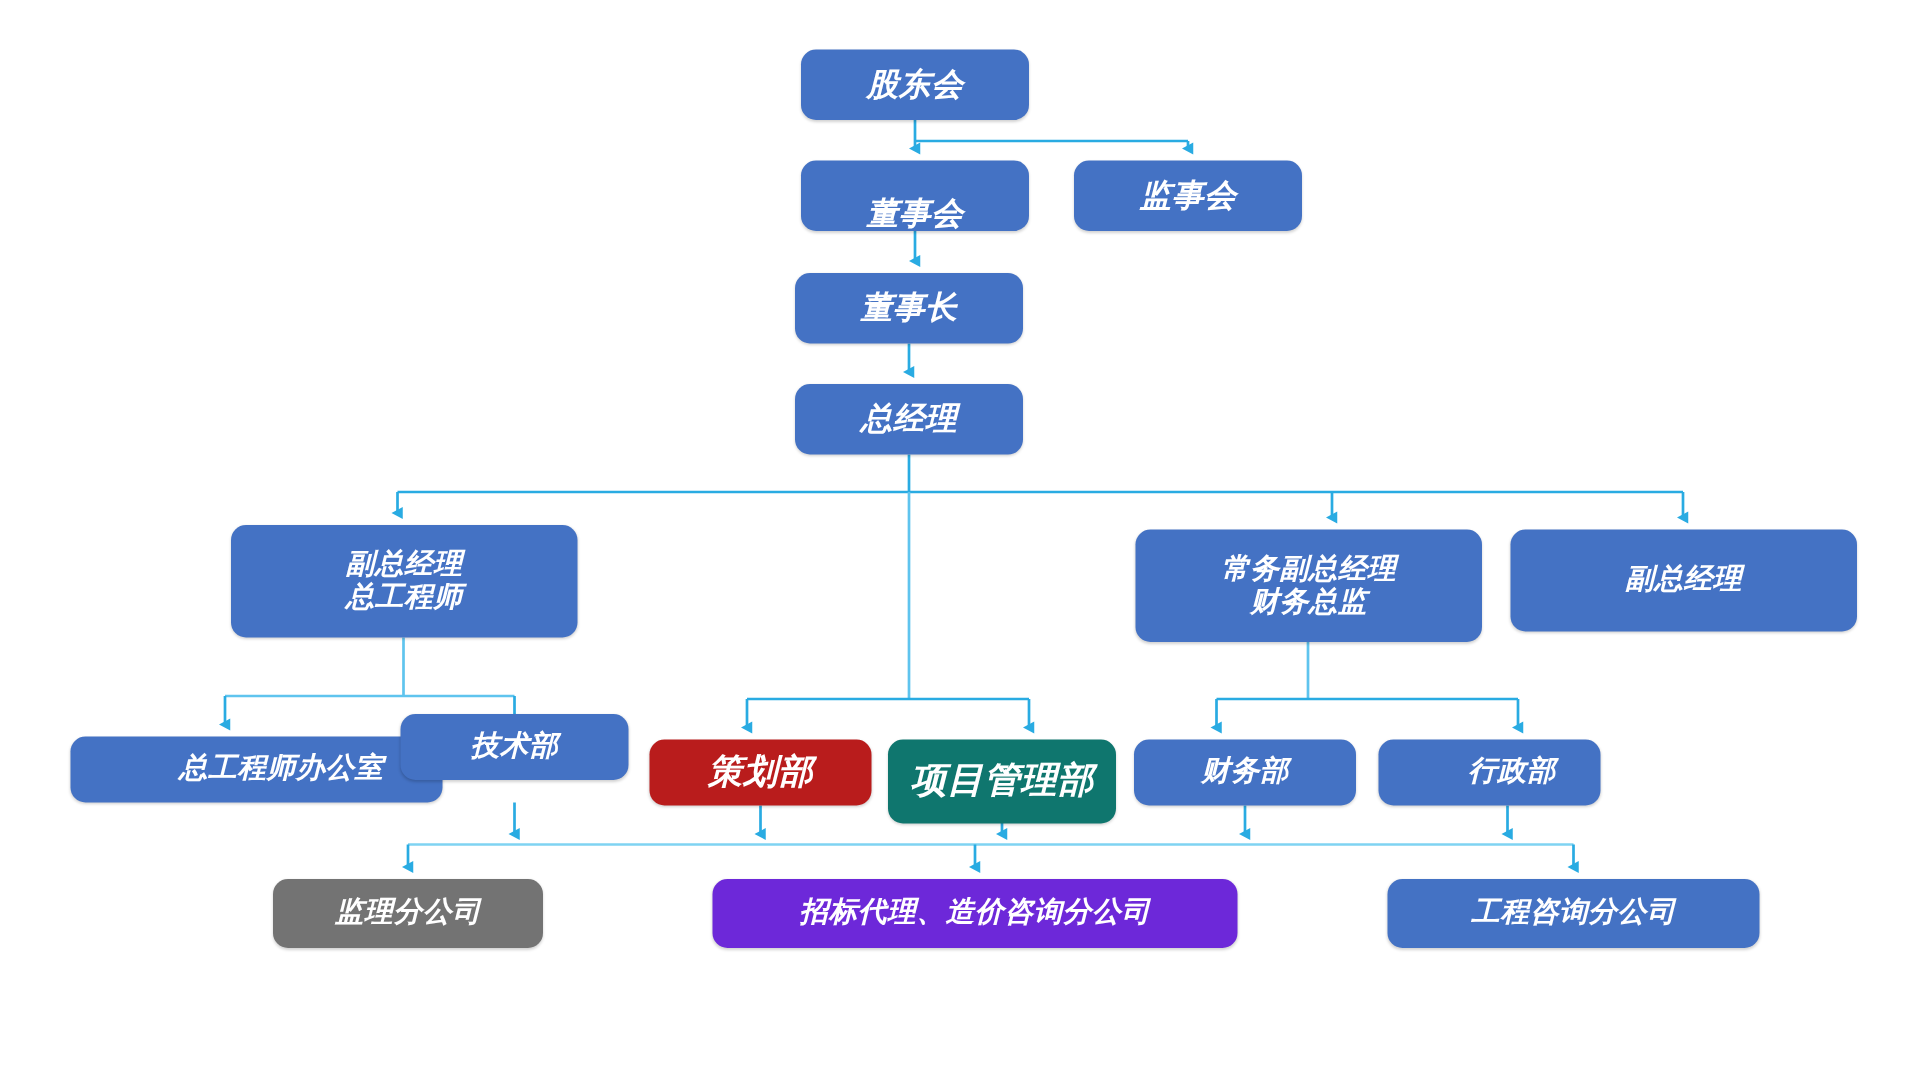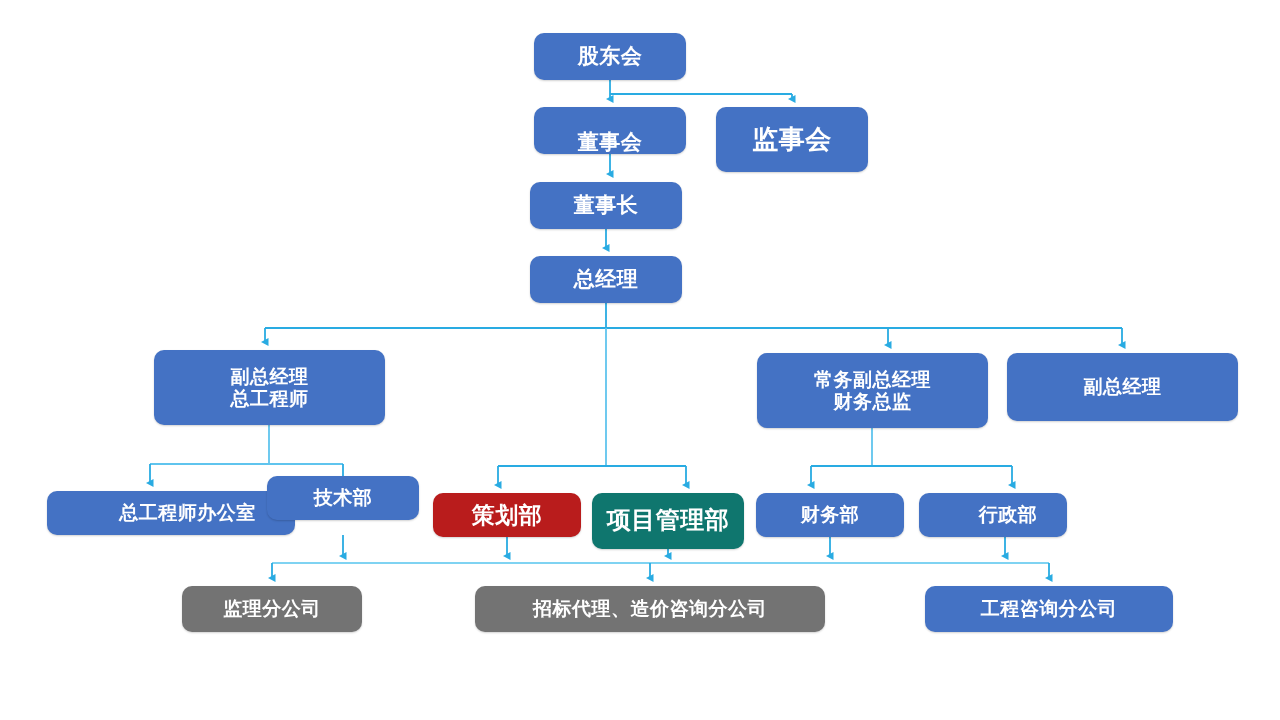--- a/index.html
+++ b/index.html
@@ -47,21 +47,21 @@
     z-index: 2;
   }
   .node-label {
     display: block;
     white-space: pre-line;
   }
 </style>
 </head>
 <body>
 
-<div id="org-chart-root" style="background: rgb(255, 255, 255);">
+<div id="org-chart-root" style="background: rgb(255, 255, 255); font-style: italic;">
 
   <svg id="connector-layer" width="1280" height="720" viewBox="0 0 1280 720" xmlns="http://www.w3.org/2000/svg">
     <defs>
       <marker id="arrow" markerWidth="9" markerHeight="9" refX="4.5" refY="4" orient="auto" markerUnits="userSpaceOnUse">
         <path d="M0.5,0.5 L8.5,0.5 L4.5,8 Z" fill="#29ABE2"></path>
       </marker>
       <marker id="arrow-light" markerWidth="9" markerHeight="9" refX="4.5" refY="4" orient="auto" markerUnits="userSpaceOnUse">
         <path d="M0.5,0.5 L8.5,0.5 L4.5,8 Z" fill="#29ABE2"></path>
       </marker>
     </defs>
@@ -108,32 +108,32 @@
       <path d="M272,563 L272,578" marker-end="url(#arrow)"></path>
       <path d="M650,563 L650,578" marker-end="url(#arrow)"></path>
       <path d="M1049,563 L1049,578" marker-end="url(#arrow)"></path>
 
     </g>
   </svg>
 
   <div id="node-container">
       <div class="node" style="left: 534px; top: 33px; width: 152px; height: 47px; font-size: 21px; background: rgb(68, 114, 196); color: rgb(255, 255, 255);"><span class="node-label">股东会</span></div>
       <div class="node" style="left: 534px; top: 107px; width: 152px; height: 47px; font-size: 21px; background: rgb(68, 114, 196); color: rgb(255, 255, 255); align-items: flex-end;"><span class="node-label">董事会</span></div>
-      <div class="node" style="left: 716px; top: 107px; width: 152px; height: 65px; font-size: 26px; background: rgb(68, 114, 196); color: rgb(255, 255, 255);"><span class="node-label">监事会</span></div>
+      <div class="node" style="left: 716px; top: 107px; width: 152px; height: 47px; font-size: 21px; background: rgb(68, 114, 196); color: rgb(255, 255, 255);"><span class="node-label">监事会</span></div>
       <div class="node" style="left: 530px; top: 182px; width: 152px; height: 47px; font-size: 21px; background: rgb(68, 114, 196); color: rgb(255, 255, 255);"><span class="node-label">董事长</span></div>
       <div class="node" style="left: 530px; top: 256px; width: 152px; height: 47px; font-size: 21px; background: rgb(68, 114, 196); color: rgb(255, 255, 255); border-radius: 10px;"><span class="node-label">总经理</span></div>
       <div class="node" style="left: 154px; top: 350px; width: 231px; height: 75px; font-size: 19px; background: rgb(68, 114, 196); color: rgb(255, 255, 255);"><span class="node-label">副总经理
 总工程师</span></div>
       <div class="node" style="left: 757px; top: 353px; width: 231px; height: 75px; font-size: 19px; background: rgb(68, 114, 196); color: rgb(255, 255, 255);"><span class="node-label">常务副总经理
 财务总监</span></div>
       <div class="node" style="left: 1007px; top: 353px; width: 231px; height: 68px; font-size: 19px; background: rgb(68, 114, 196); color: rgb(255, 255, 255);"><span class="node-label">副总经理</span></div>
       <div class="node" style="left: 47px; top: 491px; width: 248px; height: 44px; font-size: 19px; background: rgb(68, 114, 196); color: rgb(255, 255, 255); padding-left: 39px;"><span class="node-label">总工程师办公室</span></div>
       <div class="node" style="left: 267px; top: 476px; width: 152px; height: 44px; font-size: 19px; background: rgb(68, 114, 196); color: rgb(255, 255, 255);"><span class="node-label">技术部</span></div>
       <div class="node" style="left: 433px; top: 493px; width: 148px; height: 44px; font-size: 23px; background: #b91c1c; color: rgb(255, 255, 255);"><span class="node-label">策划部</span></div>
       <div class="node" style="left: 592px; top: 493px; width: 152px; height: 56px; font-size: 24px; background: #0f766e; color: rgb(255, 255, 255);"><span class="node-label">项目管理部</span></div>
       <div class="node" style="left: 756px; top: 493px; width: 148px; height: 44px; font-size: 19px; background: rgb(68, 114, 196); color: rgb(255, 255, 255);"><span class="node-label">财务部</span></div>
       <div class="node" style="left: 919px; top: 493px; width: 148px; height: 44px; font-size: 19px; background: rgb(68, 114, 196); color: rgb(255, 255, 255); padding-left: 36px;"><span class="node-label">行政部</span></div>
       <div class="node" style="left: 182px; top: 586px; width: 180px; height: 46px; font-size: 19px; background: #737373; color: rgb(255, 255, 255);"><span class="node-label">监理分公司</span></div>
-      <div class="node" style="left: 475px; top: 586px; width: 350px; height: 46px; font-size: 19px; background: #737373; color: rgb(255, 255, 255);"><span class="node-label">招标代理、造价咨询分公司</span></div>
+      <div class="node" style="left: 475px; top: 586px; width: 350px; height: 46px; font-size: 19px; background: #6d28d9; color: rgb(255, 255, 255);"><span class="node-label">招标代理、造价咨询分公司</span></div>
       <div class="node" style="left: 925px; top: 586px; width: 248px; height: 46px; font-size: 19px; background: rgb(68, 114, 196); color: rgb(255, 255, 255);"><span class="node-label">工程咨询分公司</span></div>
     </div>
 
 </div>
 
 </body></html>

